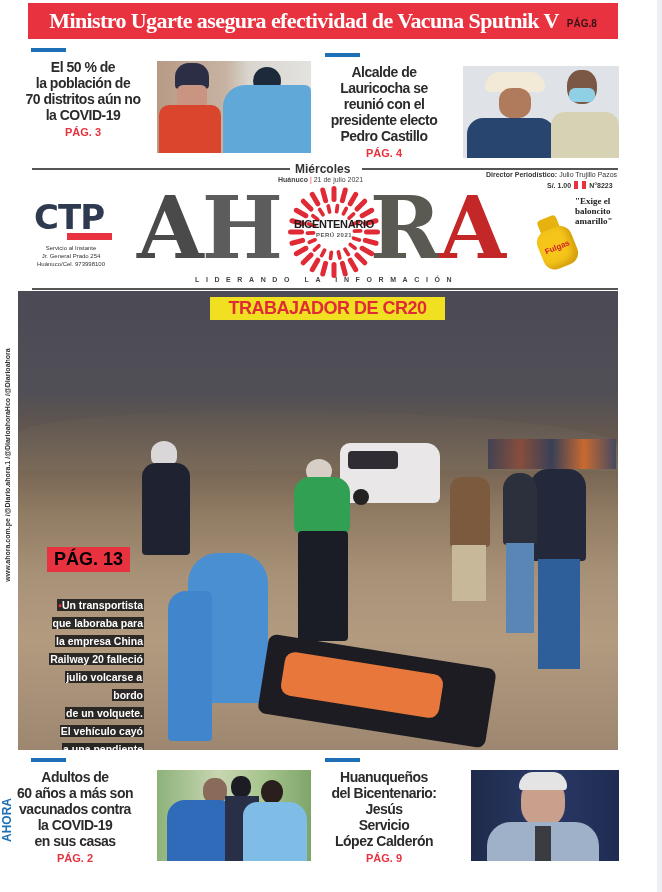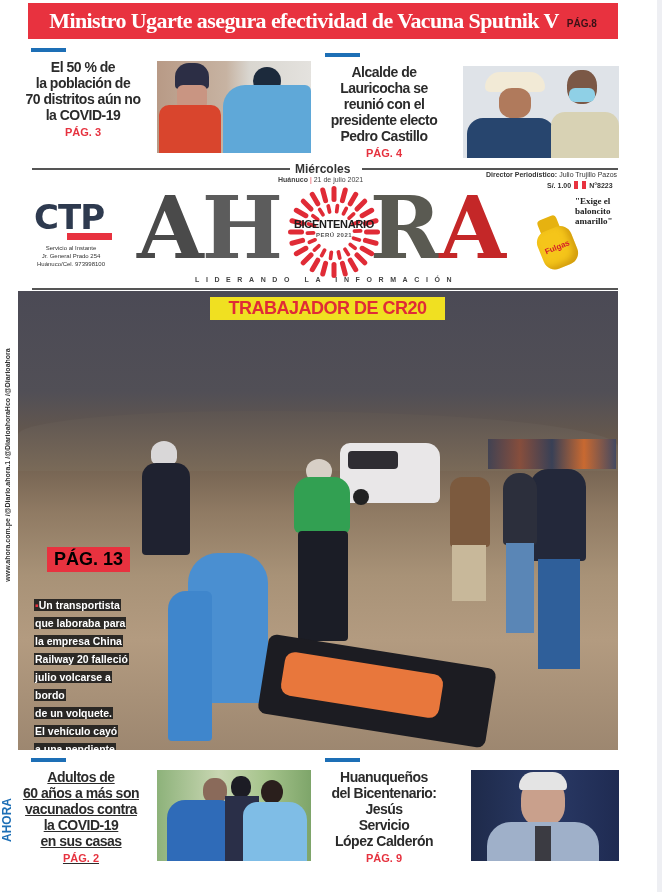--- a/index.html
+++ b/index.html
@@ -57,21 +57,21 @@
   .cover { position: absolute; left: 18px; top: 291px; width: 600px; height: 459px; overflow: hidden;
     background: linear-gradient(180deg, #4b4a55 0%, #514f56 22%, #6a5a4b 34%, #8f7a63 48%, #a89277 62%, #b39b80 76%, #9d8770 100%); }
   .kicker { position: absolute; left: 192px; top: 6px; width: 235px; height: 23px; background: #f0e021; display: flex; align-items: center; justify-content: center; }
   .kicker span { font-weight: bold; font-size: 18px; color: #e02b36; letter-spacing: -0.5px; }
   .main-head { position: absolute; left: 10px; font-family: "DejaVu Sans", sans-serif; font-weight: bold; color: #d8202a; letter-spacing: -1px;
     -webkit-text-stroke: 2px #ffffff; paint-order: stroke fill; text-shadow: 2px 2px 3px rgba(0,0,0,0.5); }
   .main-head.l1 { top: 40px; font-size: 54px; line-height: 56px; }
   .main-head.l2 { top: 98px; font-size: 54px; line-height: 56px; }
   .page13 { position: absolute; left: 29px; top: 256px; background: #e8323f; padding: 2px 7px; }
   .page13 span { font-weight: bold; font-size: 18px; color: #000000; }
-  .summary { position: absolute; left: 16px; top: 304px; width: 110px; text-align: left; }
+  .summary { position: absolute; left: 16px; top: 304px; width: 110px; text-align: right; }
   .summary span.line { display: inline; background: rgba(25,25,25,0.88); color: #fff; font-weight: bold; font-size: 10.5px; line-height: 13.6px; box-decoration-break: clone; -webkit-box-decoration-break: clone; padding: 0 1px; }
   .summary .dot { color: #e8323f; }
 
   .side-social { position: absolute; left: 0; top: 300px; width: 14px; height: 330px; }
   .side-social span { position: absolute; left: 50%; top: 50%; transform: translate(-50%,-50%) rotate(-90deg); white-space: nowrap; font-size: 7px; font-weight: bold; color: #333; }
   .side-ahora { position: absolute; left: 0; top: 790px; width: 14px; height: 60px; }
   .side-ahora span { position: absolute; left: 50%; top: 50%; transform: translate(-50%,-50%) rotate(-90deg); white-space: nowrap; font-size: 12px; font-weight: bold; color: #1d6fb6; }
 
   
   .fig { position: absolute; }
@@ -277,21 +277,21 @@
     <span class="line">de un volquete.</span><br>
     <span class="line">El vehículo cayó</span><br>
     <span class="line">a una pendiente</span><br>
     <span class="line">de 10 metros</span><br>
     
   </div>
 </div>
 
 <div class="teaser" style="left:0;top:755px;width:320px;height:130px;">
   <div class="bar" style="left:31px;top:3px;"></div>
-  <div class="text" style="left:16px;top:14px;width:130px;text-decoration:underline;">
+  <div class="text" style="left:10px;top:14px;width:130px;">
     <div>Adultos de</div>
     <div>60 años a más son</div>
     <div>vacunados contra</div>
     <div>la COVID-19</div>
     <div>en sus casas</div>
     <span class="page">PÁG. 2</span>
   </div>
   <div class="photo" style="left:157px;top:15px;width:154px;height:91px;background:linear-gradient(90deg,#8db27a,#c8d6b2 40%,#a6c48c 70%,#7ea56a);">
     <div class="fig" style="left:46px;top:8px;width:24px;height:26px;background:#8a6a5a;border-radius:45%;"></div>
     <div class="fig" style="left:10px;top:30px;width:70px;height:61px;background:#2f6bb8;border-radius:18px 18px 0 0;"></div>

